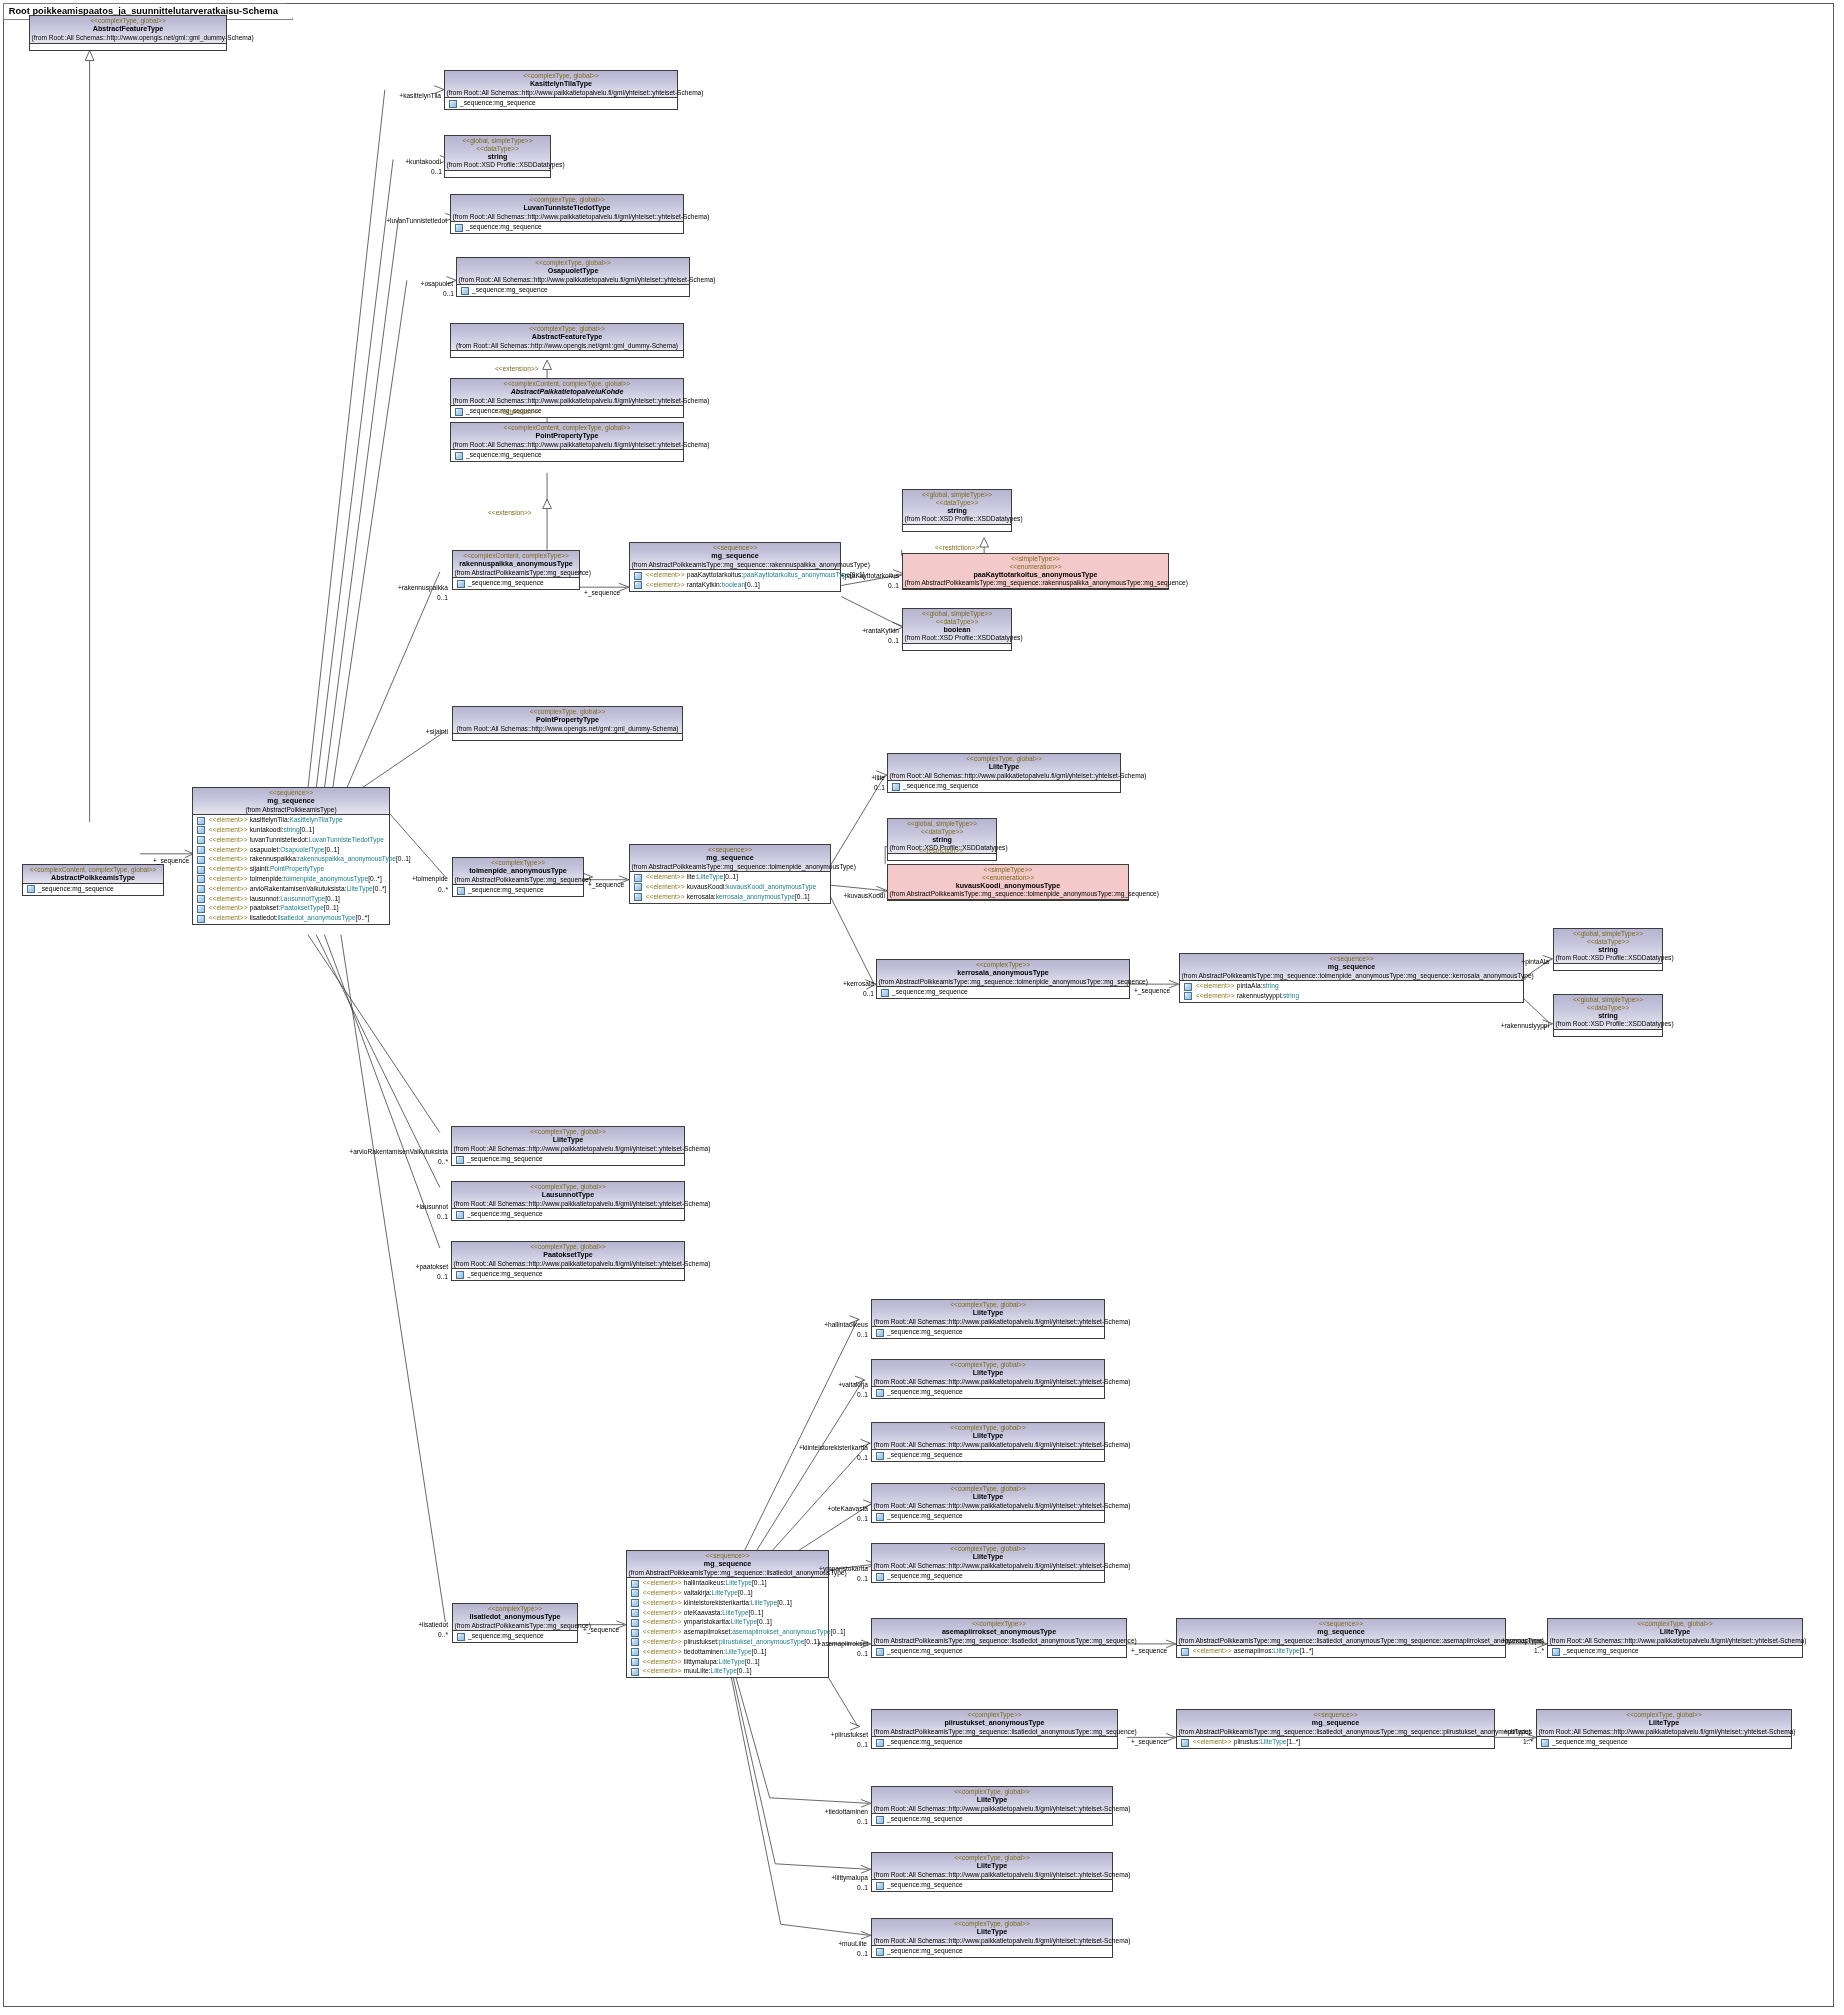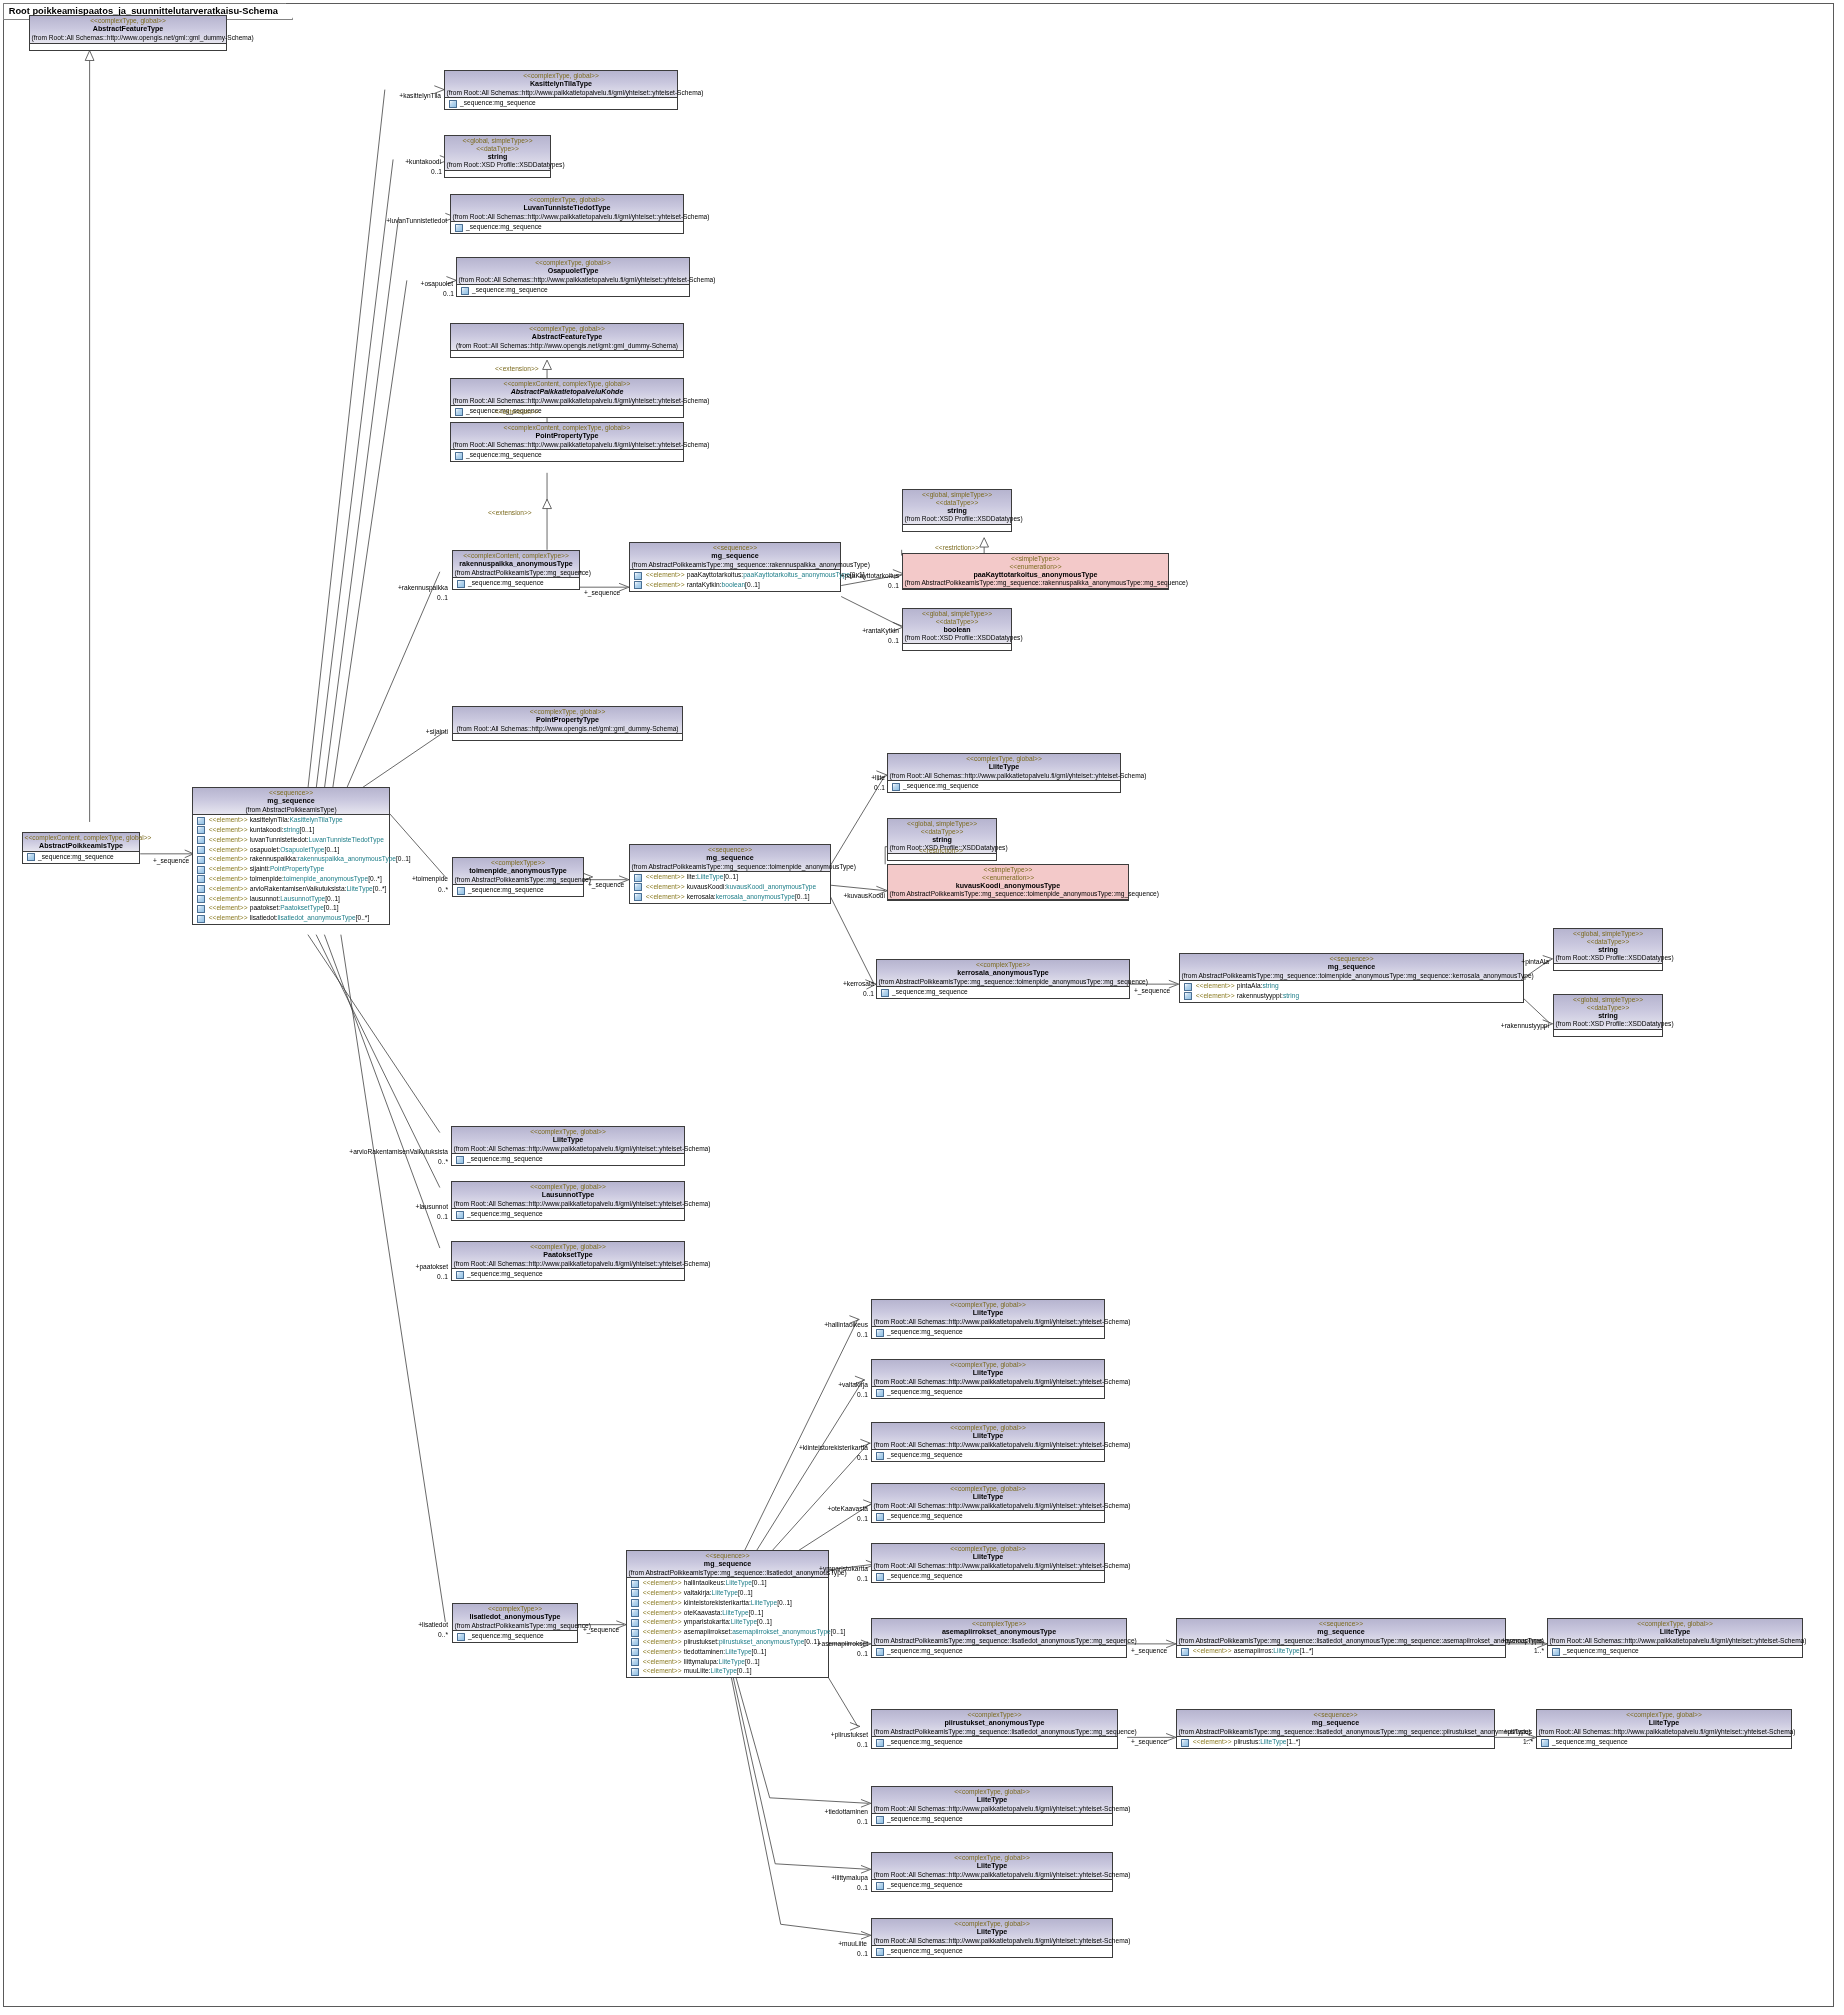--- a/index.html
+++ b/index.html
@@ -158,21 +158,21 @@
 
   <div class="cls" style="left:29px;top:15.4px;width:198px;">
     <div class="hd">
       <div class="st">&lt;&lt;complexType, global&gt;&gt;</div>
       <div class="nm">AbstractFeatureType</div>
       <div class="pk">(from Root::All Schemas::http://www.opengis.net/gml::gml_dummy-Schema)</div>
     </div>
     <div class="body empty"></div>
   </div>
 
-  <div class="cls" style="left:22px;top:832px;width:118px;">
+  <div class="cls" style="left:22px;top:864px;width:142px;">
     <div class="hd">
       <div class="st">&lt;&lt;complexContent, complexType, global&gt;&gt;</div>
       <div class="nm">AbstractPoikkeamisType</div>
     </div>
     <div class="body">
       <div class="attr">
         <span class="sqico"></span>
         <span>_sequence:mg_sequence</span>
       </div>
     </div>

